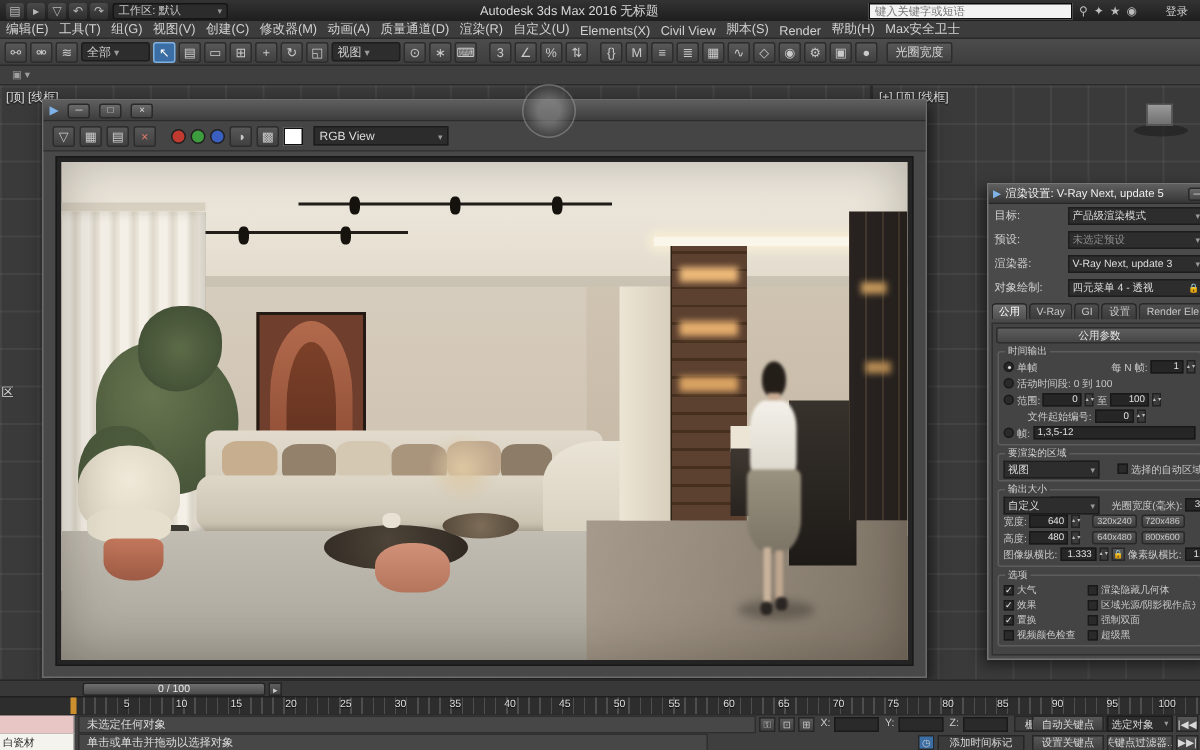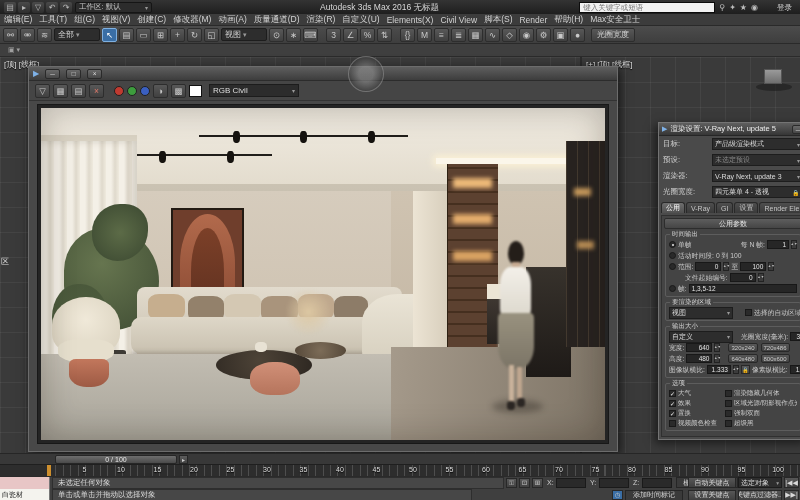--- a/index.html
+++ b/index.html
@@ -229,21 +229,21 @@
         <span class="tb-btn" data-name="clear-icon">×</span>
         <span class="tb-sep" data-name="separator"></span>
         <span class="chan-dot" data-name="red-channel-icon" style="background: rgb(192, 58, 48);"></span>
         <span class="chan-dot" data-name="green-channel-icon" style="background: rgb(61, 156, 61);"></span>
         <span class="chan-dot" data-name="blue-channel-icon" style="background: rgb(58, 95, 192);"></span>
         <span class="tb-btn" data-name="monochrome-icon">◑</span>
         <span class="tb-btn" data-name="alpha-channel-icon">▩</span>
       </span>
     <span id="rfw-swatch" data-name="background-color-swatch"></span>
     <span id="rfw-dd" data-name="channel-display-dropdown">
-        <span data-name="channel-display-value">RGB Civil</span>
+        <span data-name="channel-display-value">RGB View</span>
         <i data-name="chevron-down-icon" style="font-style:normal;font-size:6px;color:#999">▾</i>
       </span>
   </div>
   <div id="rfw-imgframe" data-name="rfw-image-frame">
     <div id="scene" data-name="rendered-image">
 
       <div style="left:0;top:0;width:100%;height:25%;background:linear-gradient(#f1ece2,#e2dbcc)" data-name="ceiling"></div>
       <div style="left:0;top:23%;width:100%;height:2.5%;background:rgba(90,75,55,.18)" data-name="ceiling-shadow"></div>
       <div style="left:70%;top:15%;width:29%;height:2%;background:#fbf6ea;box-shadow:0 0 7px 3px rgba(255,244,214,.8)" data-name="cove-light"></div>
       <div style="left:3%;top:14%;width:38%;height:2px;background:#211e1a" data-name="track-light-rail"></div>
@@ -348,21 +348,21 @@
       </span>
   </div>
   <div class="vr-selrow" data-name="renderer-row">
     <span class="lab" data-name="renderer-label">渲染器:</span>
     <span class="vr-sel" data-name="renderer-dropdown">
         <span data-name="renderer-value">V-Ray Next, update 3</span>
         <i data-name="chevron-down-icon">▾</i>
       </span>
   </div>
   <div class="vr-selrow" data-name="view-to-render-row">
-    <span class="lab" data-name="view-to-render-label">光圈宽度:</span>
+    <span class="lab" data-name="view-to-render-label">对象绘制:</span>
     <span class="vr-sel" data-name="view-to-render-dropdown">
         <span data-name="view-to-render-value">四元菜单 4 - 透视</span>
         <i data-name="lock-icon">🔒</i>
       </span>
   </div>
   <div id="vray-tabs" data-name="render-setup-tabs">
       <span class="vr-tab active" data-name="tab-公用">公用</span>
       <span class="vr-tab" data-name="tab-V-Ray">V-Ray</span>
       <span class="vr-tab" data-name="tab-GI">GI</span>
       <span class="vr-tab" data-name="tab-设置">设置</span>

